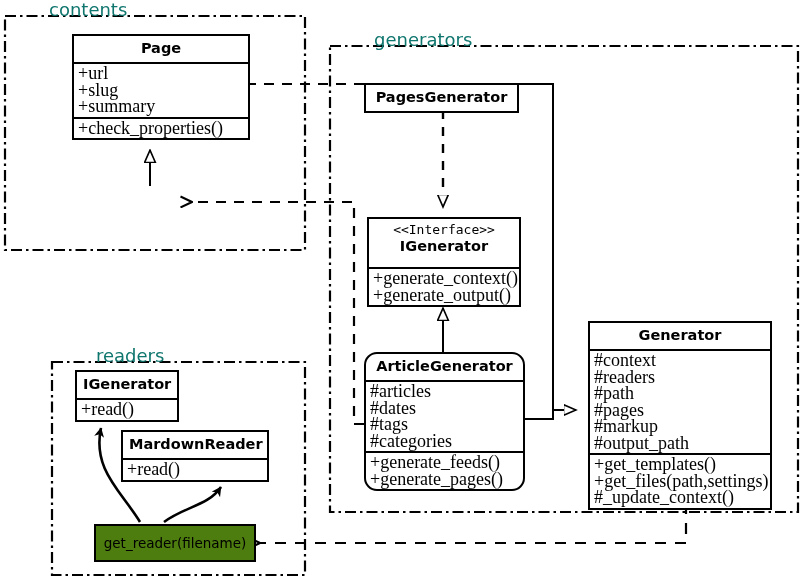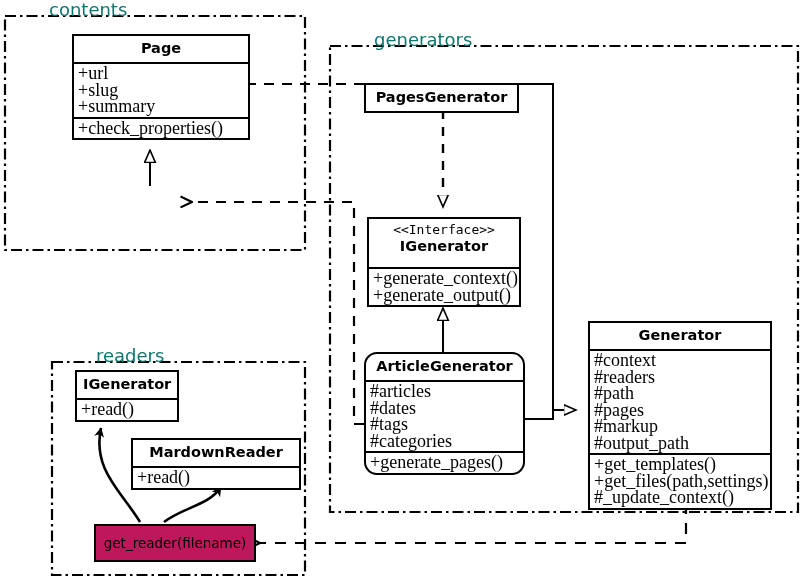--- a/index.html
+++ b/index.html
@@ -35,21 +35,21 @@
   }
   .uml-compartment{
     border-top:2px solid #000000;
     padding:1px 4px 2px 4px;
   }
   .uml-member{
     font-size:18px;line-height:16.5px;white-space:nowrap;
     font-family:Liberation Serif, serif;
   }
   .plain-box{
-    position:absolute;background:#be185d;border:2px solid #000;
+    position:absolute;background:#4d7c0f;border:2px solid #000;
     box-sizing:border-box;z-index:5;
     display:flex;align-items:center;justify-content:center;
     font-size:13.5px;
     font-family:"DejaVu Sans","Liberation Sans",sans-serif;
   }
 </style>
 </head>
 <body>
 
 <div id="diagram-root">
@@ -146,20 +146,21 @@
 
   <div class="uml-class" style="left:364px;top:352px;width:161px;border-radius:13px;">
     <div class="uml-name">ArticleGenerator</div>
     <div class="uml-compartment">
       <div class="uml-member">#articles</div>
       <div class="uml-member">#dates</div>
       <div class="uml-member">#tags</div>
       <div class="uml-member">#categories</div>
     </div>
     <div class="uml-compartment">
+      <div class="uml-member">+generate_feeds()</div>
       <div class="uml-member">+generate_pages()</div>
     </div>
   </div>
 
   <div class="uml-class" style="left:588px;top:321px;width:184px;">
     <div class="uml-name">Generator</div>
     <div class="uml-compartment">
       <div class="uml-member">#context</div>
       <div class="uml-member">#readers</div>
       <div class="uml-member">#path</div>
@@ -174,21 +175,21 @@
     </div>
   </div>
 
   <div class="uml-class" style="left:75px;top:370px;width:104px;">
     <div class="uml-name">IGenerator</div>
     <div class="uml-compartment">
       <div class="uml-member">+read()</div>
     </div>
   </div>
 
-  <div class="uml-class" style="left:131px;top:430px;width:170px;margin-top:8px;">
+  <div class="uml-class" style="left:121px;top:430px;width:148px;">
     <div class="uml-name">MardownReader</div>
     <div class="uml-compartment">
       <div class="uml-member">+read()</div>
     </div>
   </div>
 
   <div class="plain-box" style="left:94px;top:524px;width:162px;height:38px;">
     <span>get_reader(filename)</span>
   </div>
 

